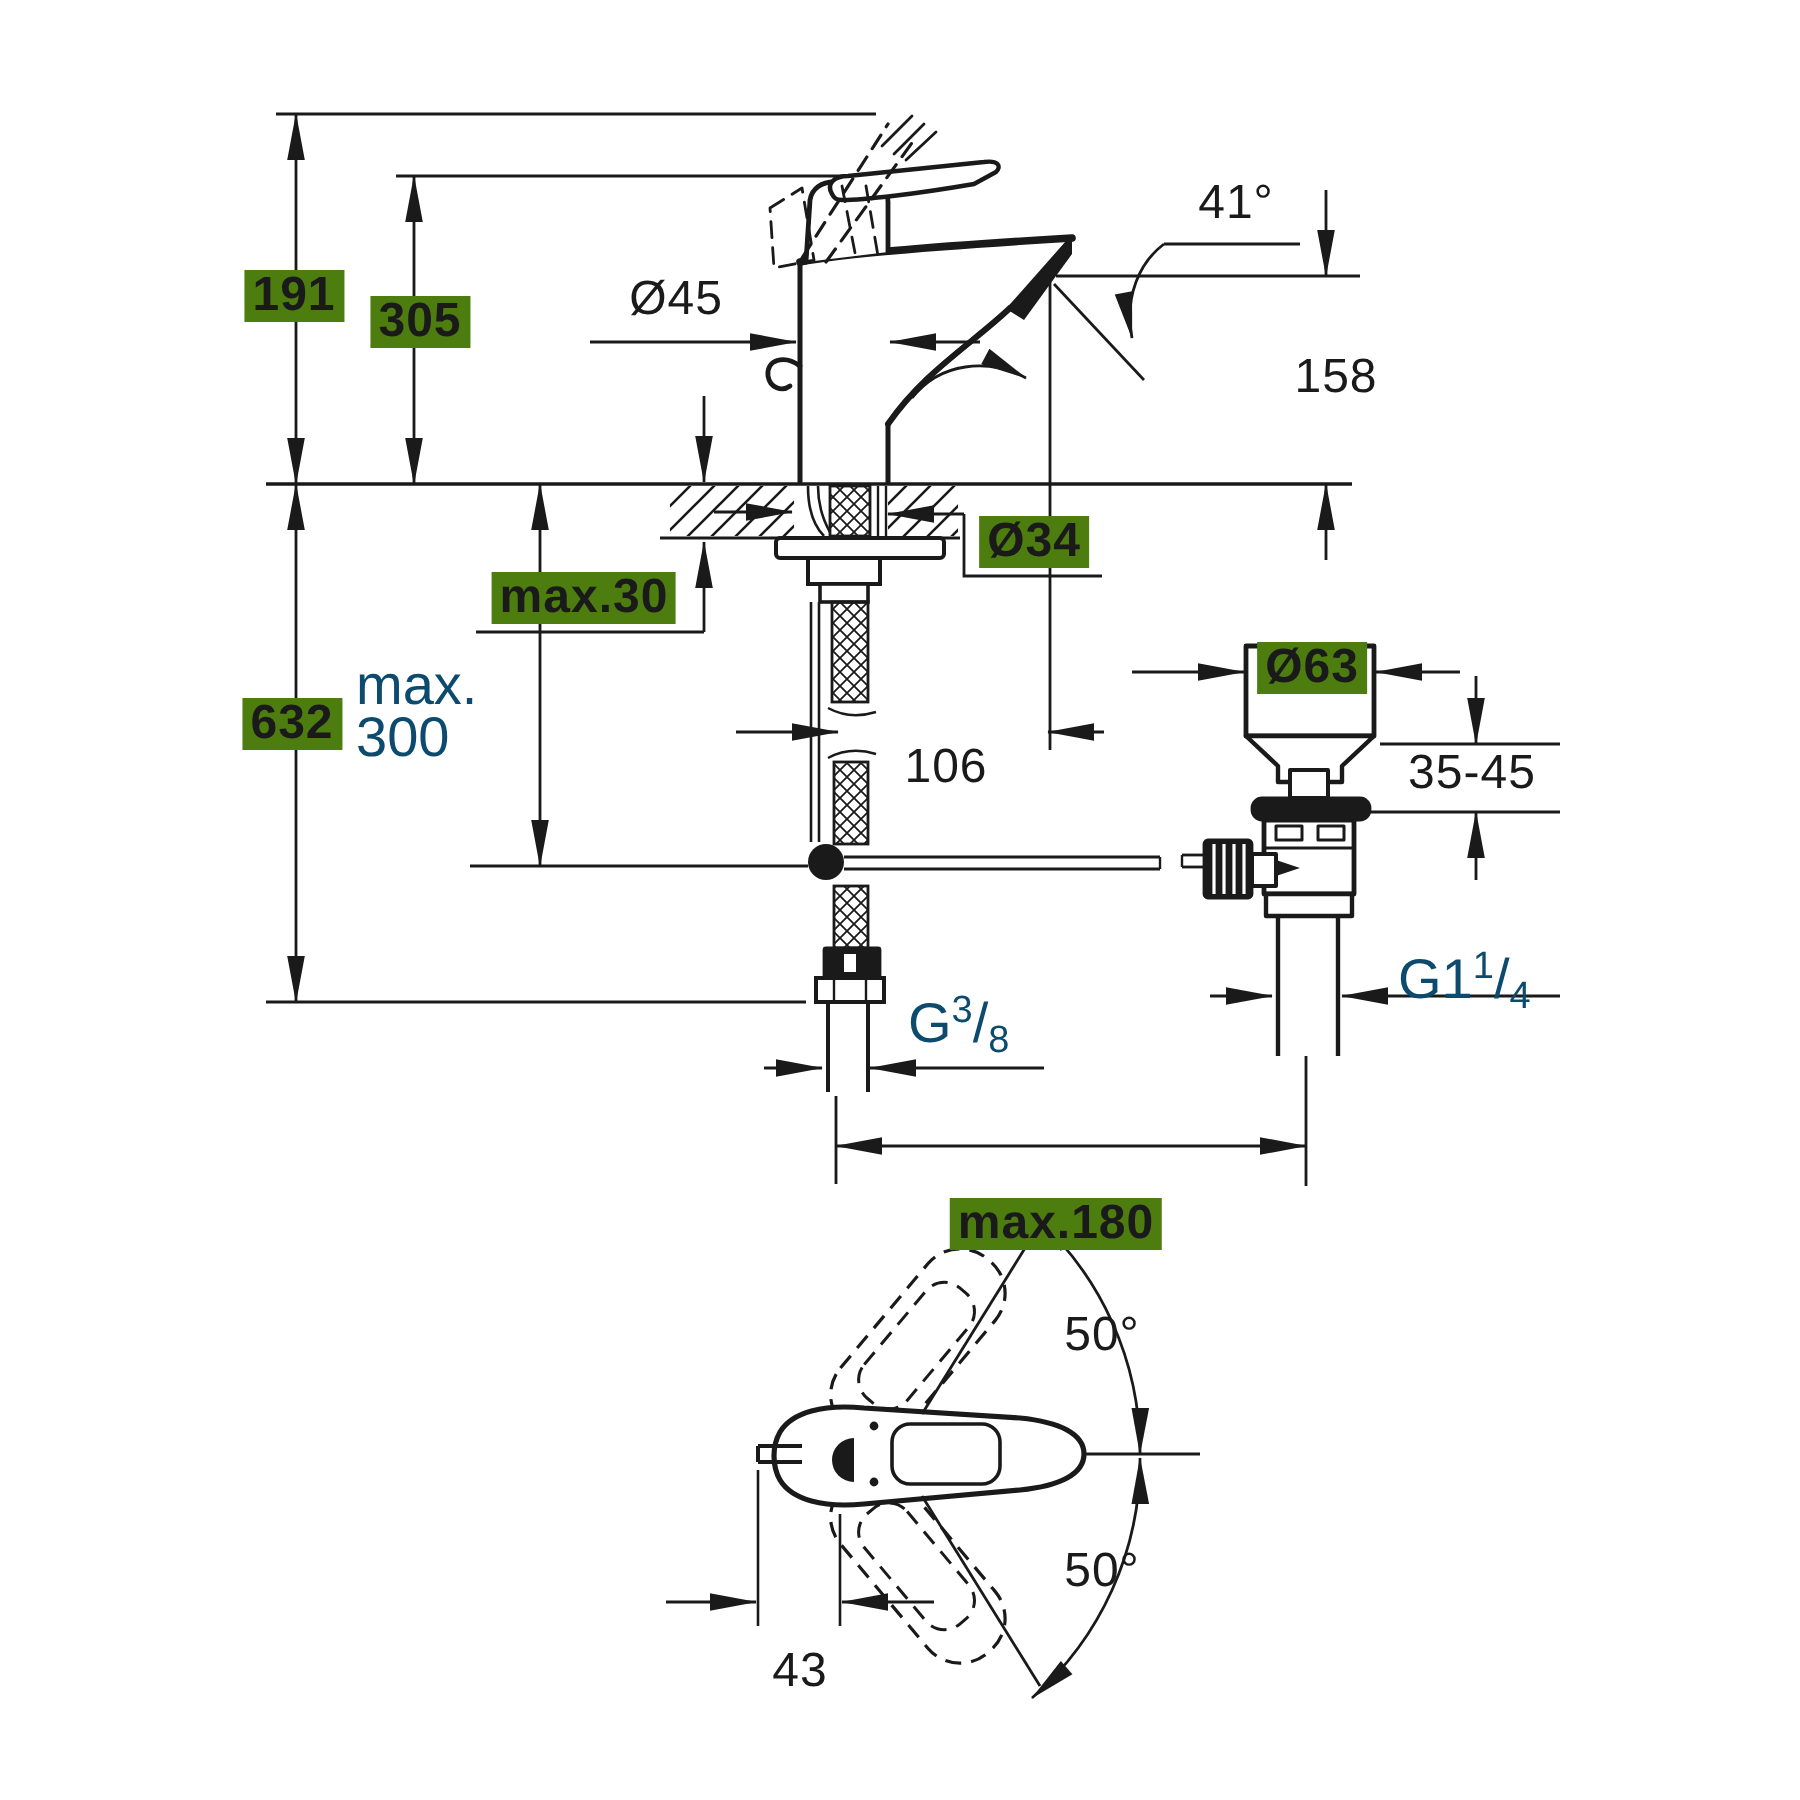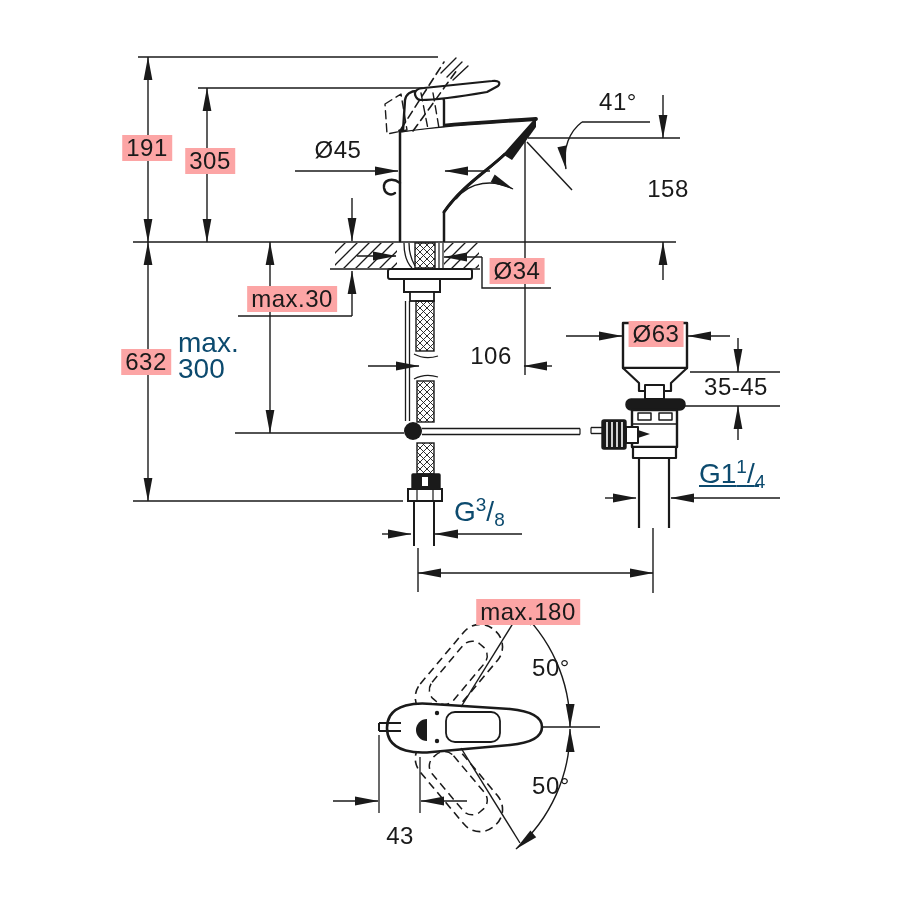--- a/index.html
+++ b/index.html
@@ -1,21 +1,21 @@
 <!DOCTYPE html>
 <html><head>
 <meta charset="utf-8">
 <style>
   html,body{margin:0;padding:0;background:#fff;}
   .page{position:relative;width:900px;height:900px;background:#ffffff;overflow:hidden;
         font-family:"Liberation Sans",sans-serif;}
   .page svg{position:absolute;top:0;left:0;}
   .lbl{position:absolute;font-size:24px;color:#1a1a1a;transform:translate(-50%,-50%);
        white-space:nowrap;letter-spacing:0.5px;line-height:1;}
-  .bg{background:#fca5a5;padding:1px 4px;}
+  .bg{background:#4d7c0f;padding:1px 4px;font-weight:bold;}
   .lbl-block{position:absolute;font-size:28px;color:#0c4a6e;white-space:nowrap;line-height:26px;}
   .sup{font-size:19px;position:relative;top:-10px;letter-spacing:0;}
   .sub{font-size:19px;position:relative;top:5px;letter-spacing:0;}
   .frac{font-size:28px;}
 </style>
 </head>
 <body>
 
 <div class="page">
 
@@ -207,24 +207,24 @@
 <div class="lbl" style="left:338px;top:150px;">Ø45</div>
 <div class="lbl" style="left:618px;top:102px;">41°</div>
 <div class="lbl" style="left:668px;top:189px;">158</div>
 <div class="lbl bg" style="left:292px;top:299px;">max.30</div>
 <div class="lbl bg" style="left:517px;top:271px;">Ø34</div>
 <div class="lbl bg" style="left:146px;top:362px;">632</div>
 <div class="lbl-block" style="left:178px;top:330px;">
   <div>max.</div>
   <div>300</div>
 </div>
-<div class="lbl" style="left:473px;top:356px;margin-left:18px;">106</div>
+<div class="lbl" style="left:473px;top:384px;">106</div>
 <div class="lbl bg" style="left:656px;top:334px;">Ø63</div>
 <div class="lbl" style="left:736px;top:387px;">35-45</div>
-<div class="lbl-block" style="left:699px;top:461px;text-decoration:underline;">
+<div class="lbl-block" style="left:699px;top:477px;">
   <span>G1</span><span class="sup">1</span><span class="frac">/</span><span class="sub">4</span>
 </div>
 <div class="lbl-block" style="left:454px;top:499px;">
   <span>G</span><span class="sup">3</span><span class="frac">/</span><span class="sub">8</span>
 </div>
 <div class="lbl bg" style="left:528px;top:572px;margin-top:40px;">max.180</div>
 <div class="lbl" style="left:400px;top:836px;">43</div>
 <div class="lbl" style="left:551px;top:668px;">50°</div>
 <div class="lbl" style="left:551px;top:786px;">50°</div>
 

